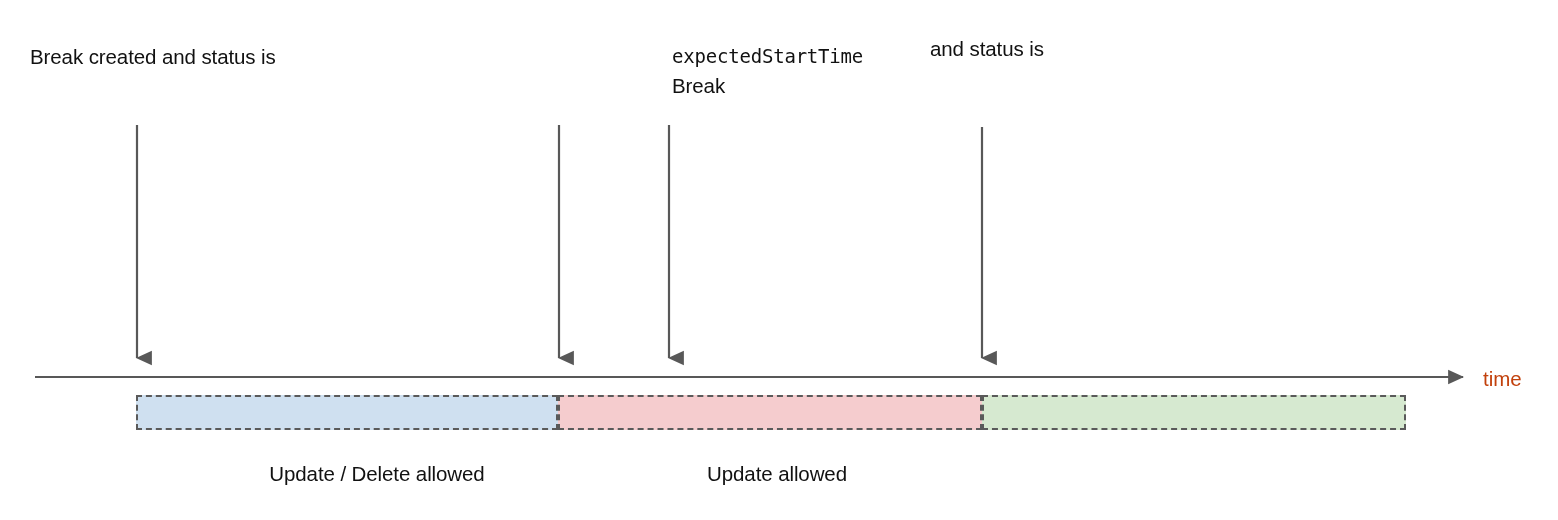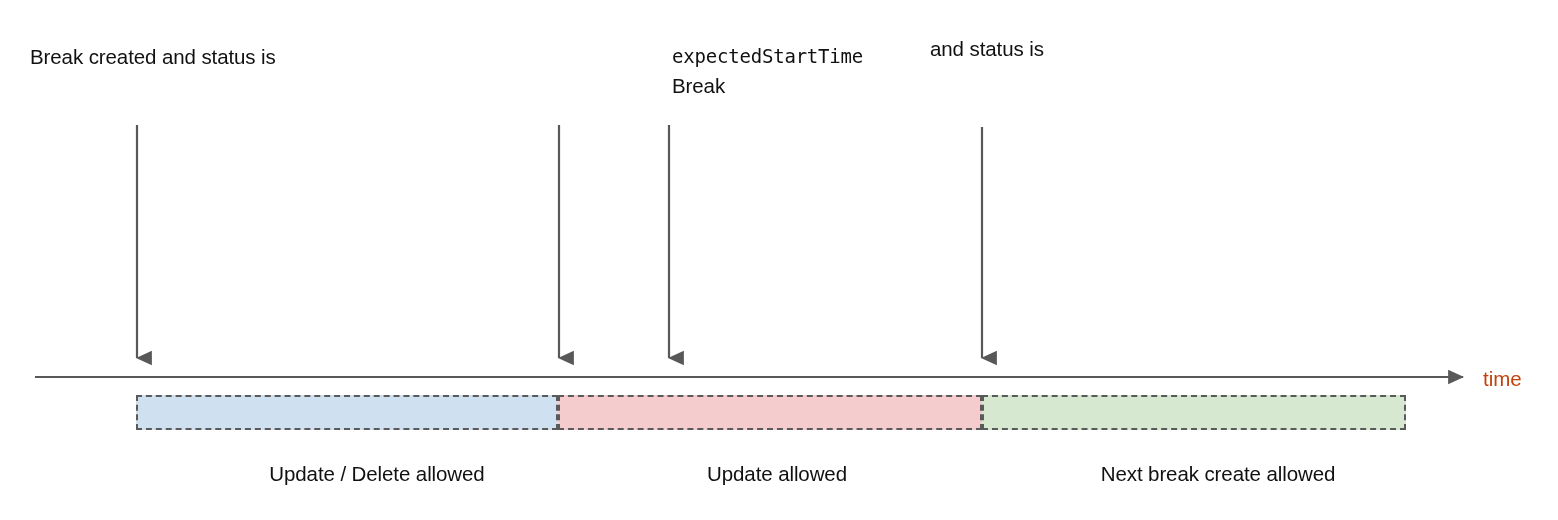--- a/index.html
+++ b/index.html
@@ -115,15 +115,14 @@
   </svg>
 
   <div class="axis-label" style="left:1483px; top:367px;">time</div>
 
   <div class="phase-bar" style="left:136px; width:422px; background:#cfe0f0;"></div>
   <div class="phase-bar" style="left:558px; width:424px; background:#f5ccce;"></div>
   <div class="phase-bar" style="left:982px; width:424px; background:#d6e9d0;"></div>
 
   <div class="phase-caption" style="left:329px; top:462px;margin-left:48px;">Update / Delete allowed</div>
   <div class="phase-caption" style="left:777px; top:462px;">Update allowed</div>
-  <div class="phase-caption" style="left:1218px; top:462px;">Next break create allowed</div>
 
 </div>
 
 </body></html>

